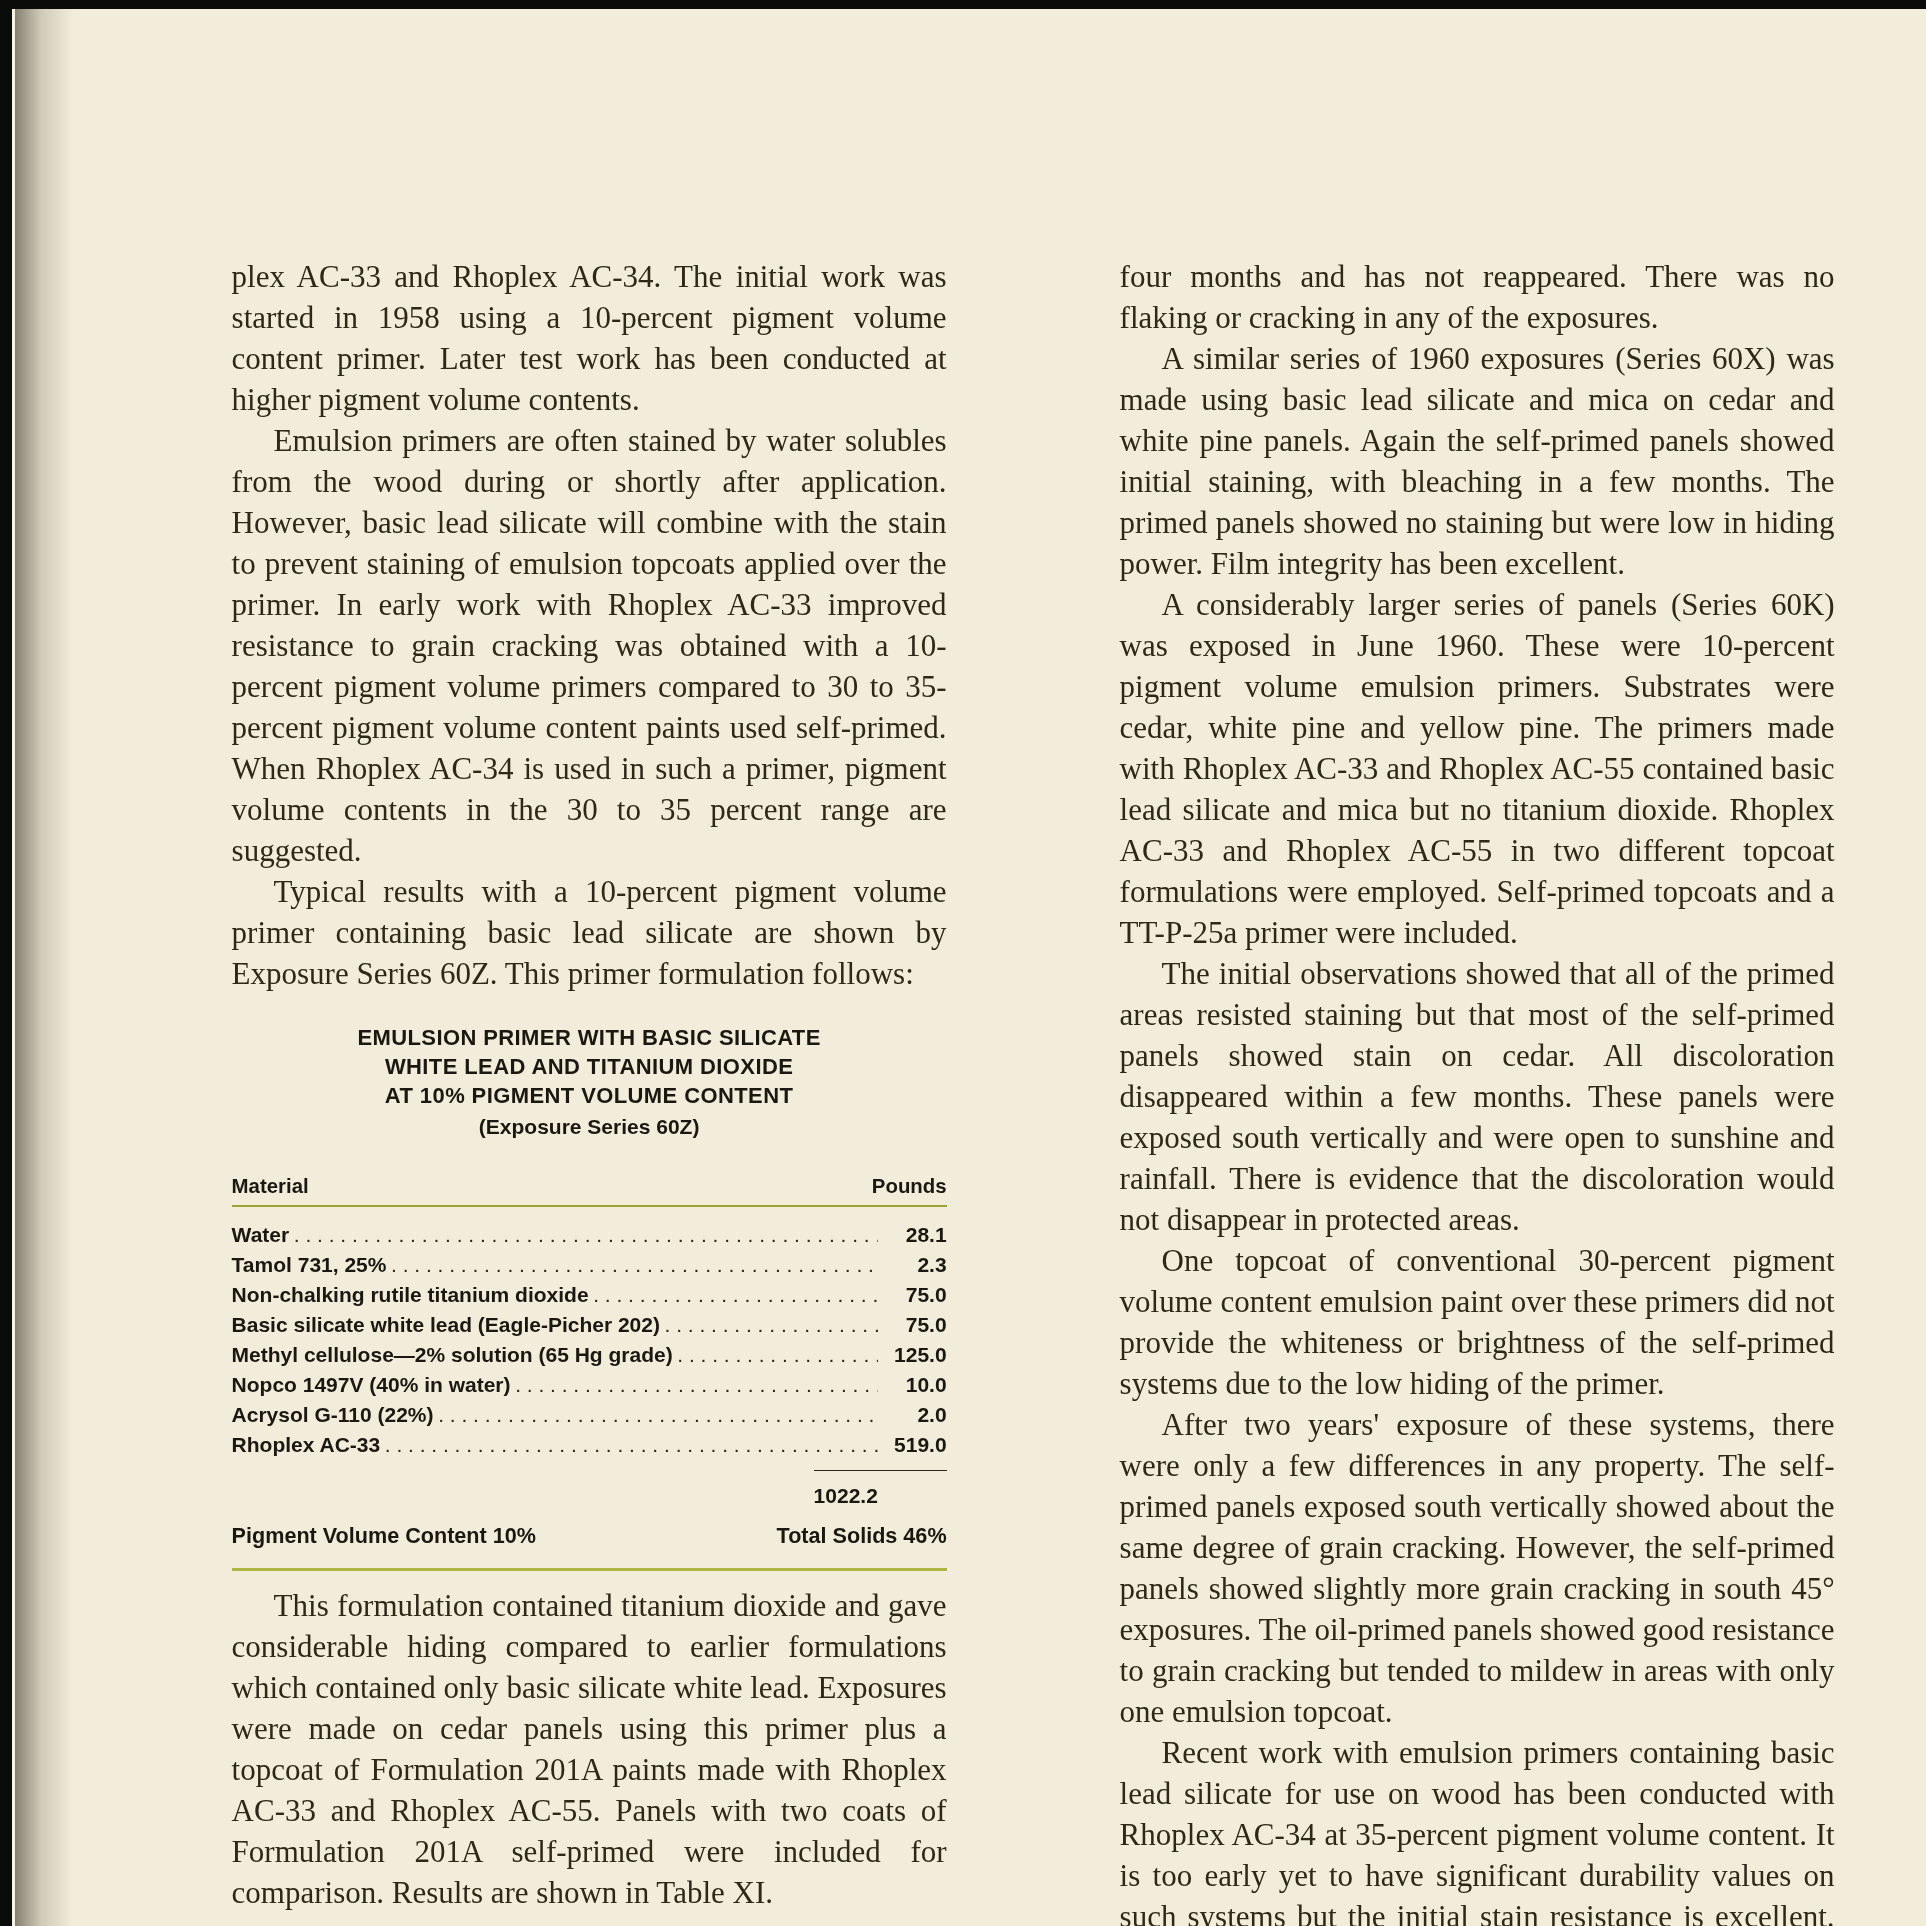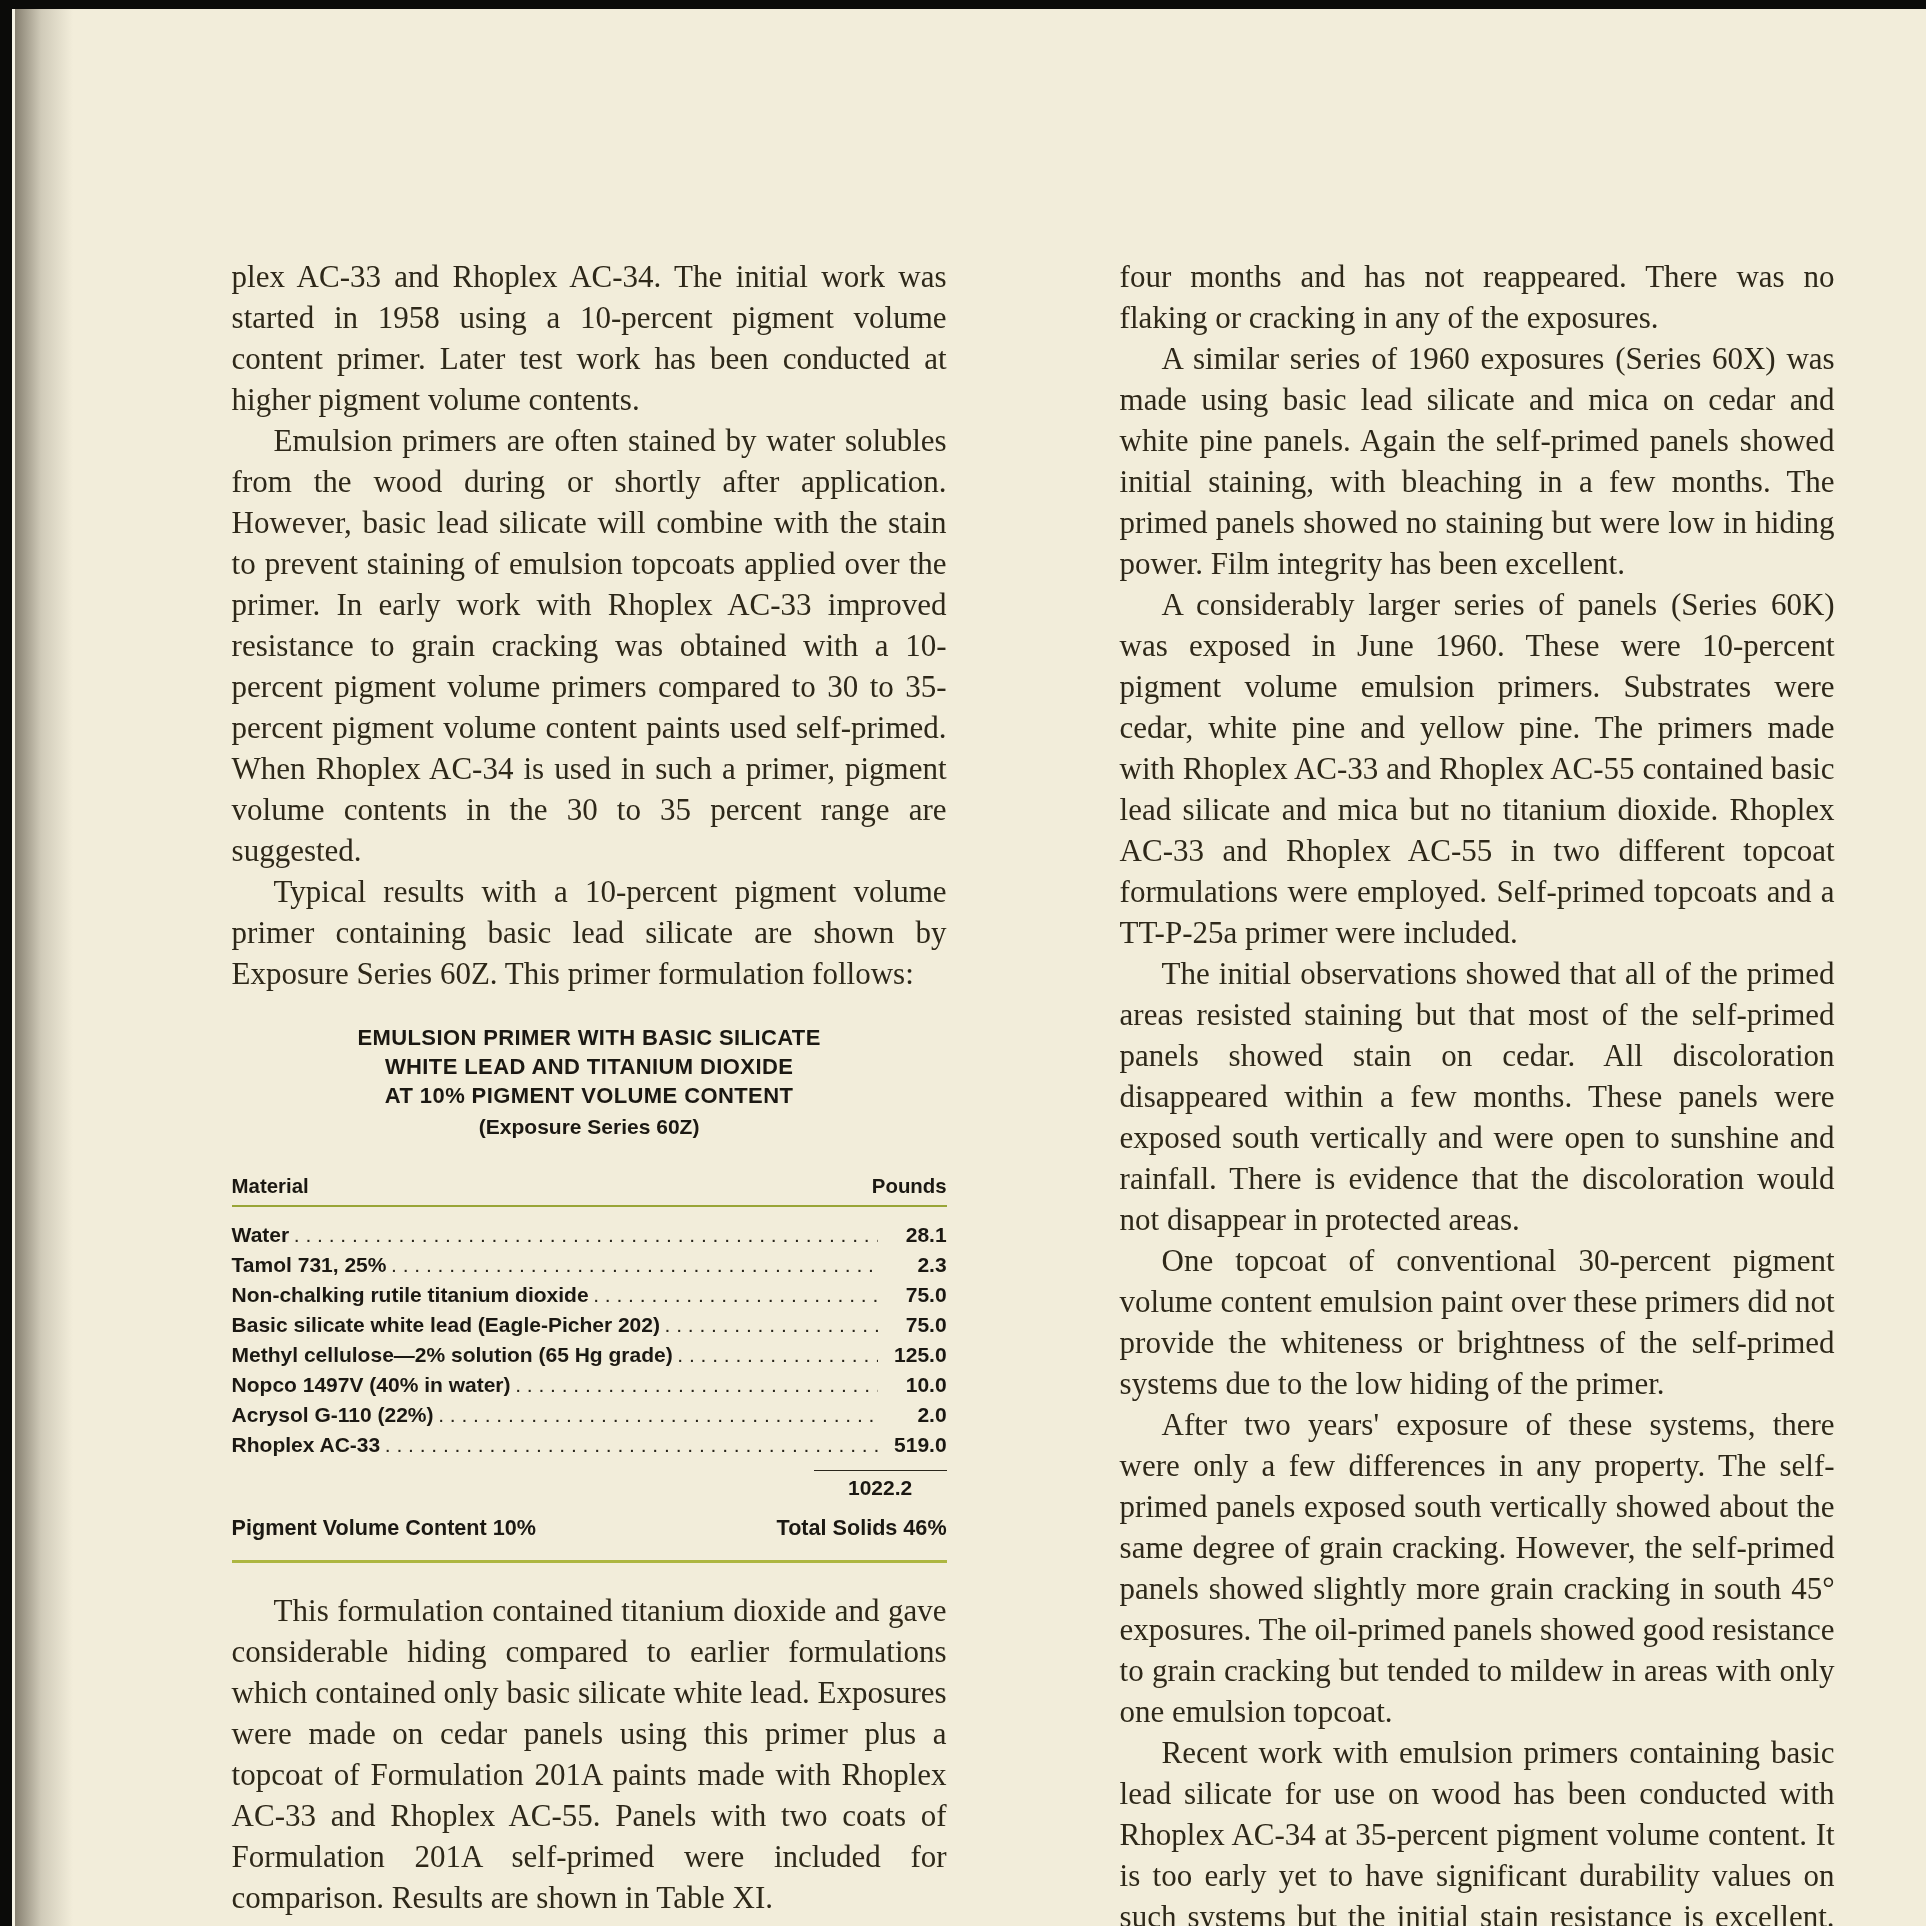--- a/index.html
+++ b/index.html
@@ -42,21 +42,21 @@
     font-size: 31px;
     line-height: 41px;
     color: #2e2819;
     text-align: justify;
     text-indent: 42px;
   }
   .col p.no-indent { text-indent: 0; }
 
   
   .formulation {
-    margin: 29px 0 27px;
+    margin: 29px 0 14px;
     font-family: "Liberation Sans", sans-serif;
     color: #1b1812;
   }
   .f-title {
     font-weight: 700;
     font-size: 22px;
     line-height: 29px;
     text-align: center;
     letter-spacing: 0.4px;
   }
@@ -97,23 +97,23 @@
   }
   .dots::after { content: "...................................................................................."; }
   .tval { min-width: 69px; text-align: right; white-space: nowrap; }
   .trow-total {
     display: flex;
     justify-content: flex-end;
     margin-top: 10px;
   }
   .total-cell {
     border-top: 1.9px solid #2a261c;
-    padding-top: 5px;
+    padding-top: 13px;
     min-width: 133px;
-    text-align: center;
+    text-align: left;
     font-weight: 700;
     font-size: 21px;
   }
   .f-footer {
     display: flex;
     justify-content: space-between;
     font-weight: 700;
     font-size: 21.6px;
     margin-top: 15.4px;
     padding-bottom: 18.5px;

